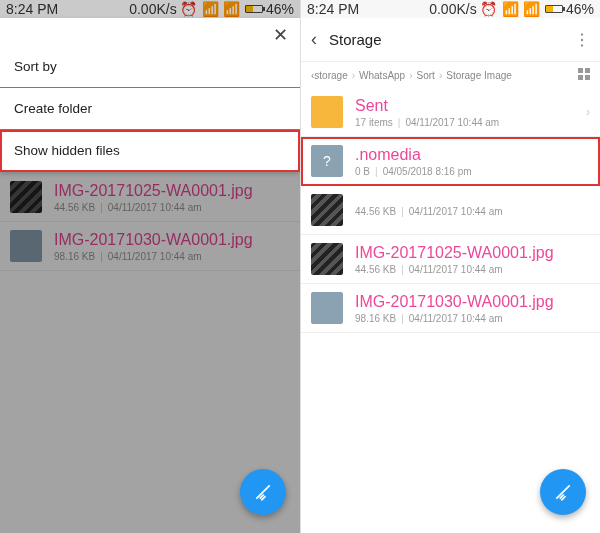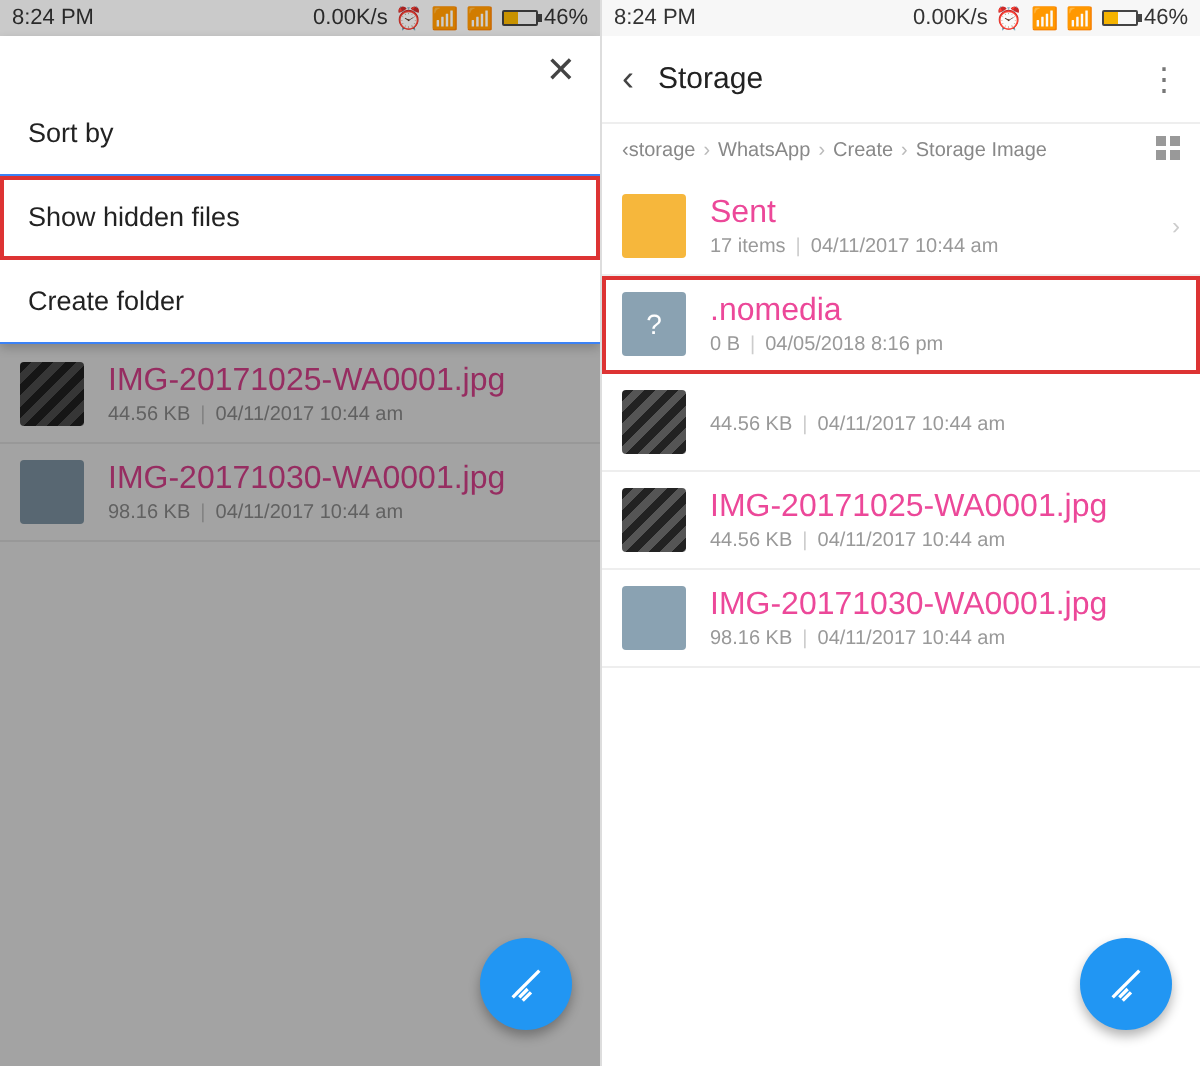--- a/index.html
+++ b/index.html
@@ -2,21 +2,21 @@
 <html><head>
 <meta charset="utf-8">
 <style>
   * { box-sizing: border-box; margin: 0; padding: 0; }
   body { font-family: -apple-system, "Helvetica Neue", Arial, sans-serif; background:#eee; }
   .wrap { display:flex; width:600px; height:533px; background:#fff; }
   .pane { width:300px; height:533px; position:relative; overflow:hidden; }
   .pane + .pane { border-left:1px solid #ddd; }
 
   
-  .status { height:18px; background:#f7f7f7; display:flex; align-items:center; padding:0 6px; font-size:11px; color:#333; }
+  .status { height:18px; background:#f7f7f7; display:flex; align-items:center; padding:0 6px; font-size:14px; color:#333; }
   .status .grow { flex:1; }
   .status .ico { margin-left:4px; display:inline-flex; align-items:center; }
   .battery { width:18px; height:8px; border:1px solid #444; border-radius:1px; margin-left:4px; position:relative; }
   .battery::after { content:""; position:absolute; right:-3px; top:1px; width:2px; height:4px; background:#444; }
   .battery .fill { position:absolute; left:0; top:0; bottom:0; width:46%; background:#f5b300; }
 
   
   .left-bg { filter: brightness(0.78); background:#fff; height:515px; }
   .row { display:flex; align-items:center; padding:8px 10px; border-bottom:1px solid #eee; background:#fff; }
   .thumb { width:32px; height:32px; background:#555; margin-right:12px; border-radius:2px; display:flex;align-items:center;justify-content:center;font-size:10px;color:#fff;}
@@ -86,22 +86,22 @@
           <div class="fname">IMG-20171030-WA0001.jpg</div>
           <div class="meta"><span>98.16 KB</span><span class="bar">|</span><span>04/11/2017 10:44 am</span></div>
         </div>
       </div>
     </div>
 
     <div class="overlay"></div>
     <div class="menu">
       <div class="close"><span>✕</span></div>
       <div class="menu-item">Sort by</div>
+      <div class="menu-item">Create folder</div>
       <div class="menu-item hl-red">Show hidden files</div>
-      <div class="menu-item">Create folder</div>
     </div>
 
     <div class="fab">
       <svg viewBox="0 0 24 24">
           <path d="M4 20 L14 10 M14 10 L20 4 M11 13 L6 18 M13 15 L8 20 M15 17 L10 22"></path>
         </svg>
     </div>
   </div>
 
   <div class="pane">
@@ -123,21 +123,21 @@
       <span class="title">Storage</span>
       <span class="dots">⋮</span>
     </div>
 
     <div class="crumbs">
       <span>‹</span>
       <span>storage</span>
         <span class="sep">›</span>
       <span>WhatsApp</span>
         <span class="sep">›</span>
-      <span>Create</span>
+      <span>Sort</span>
         <span class="sep">›</span>
       <span>Storage Image</span>
       <span class="grid"><svg viewBox="0 0 12 12">
             <rect x="0" y="0" width="5" height="5"></rect>
             <rect x="7" y="0" width="5" height="5"></rect>
             <rect x="0" y="7" width="5" height="5"></rect>
             <rect x="7" y="7" width="5" height="5"></rect>
           </svg></span>
     </div>
 

